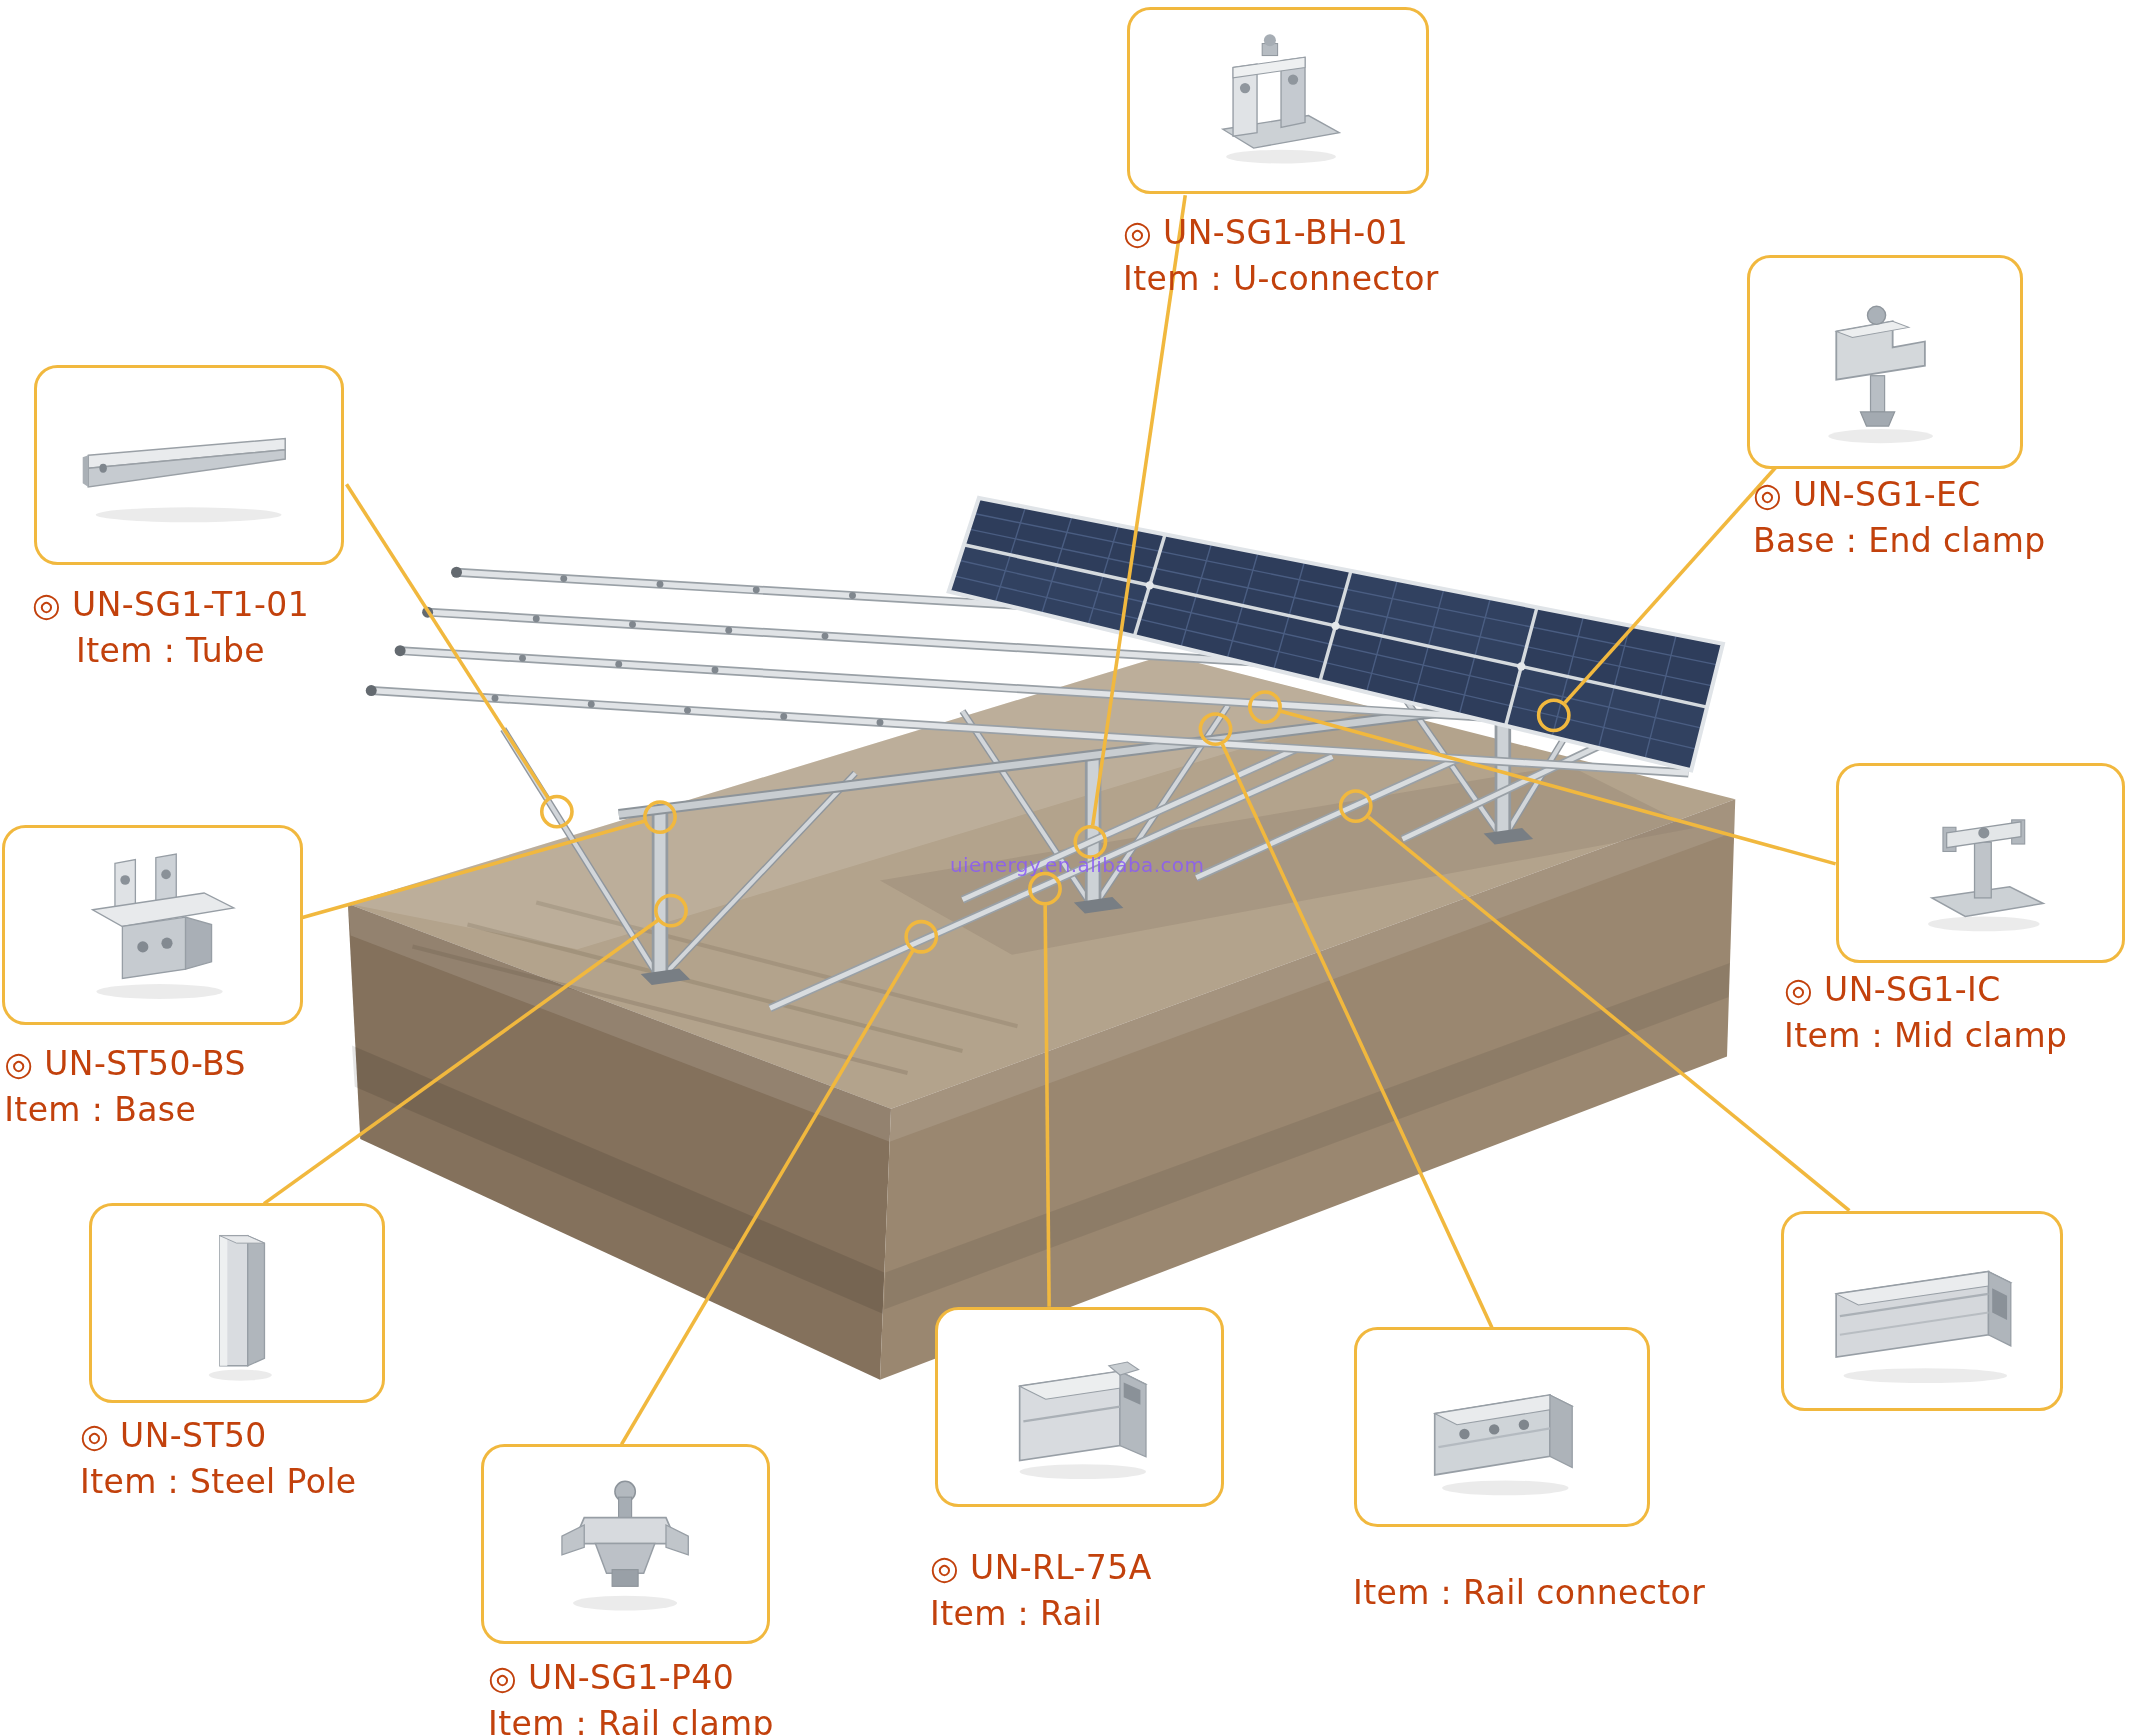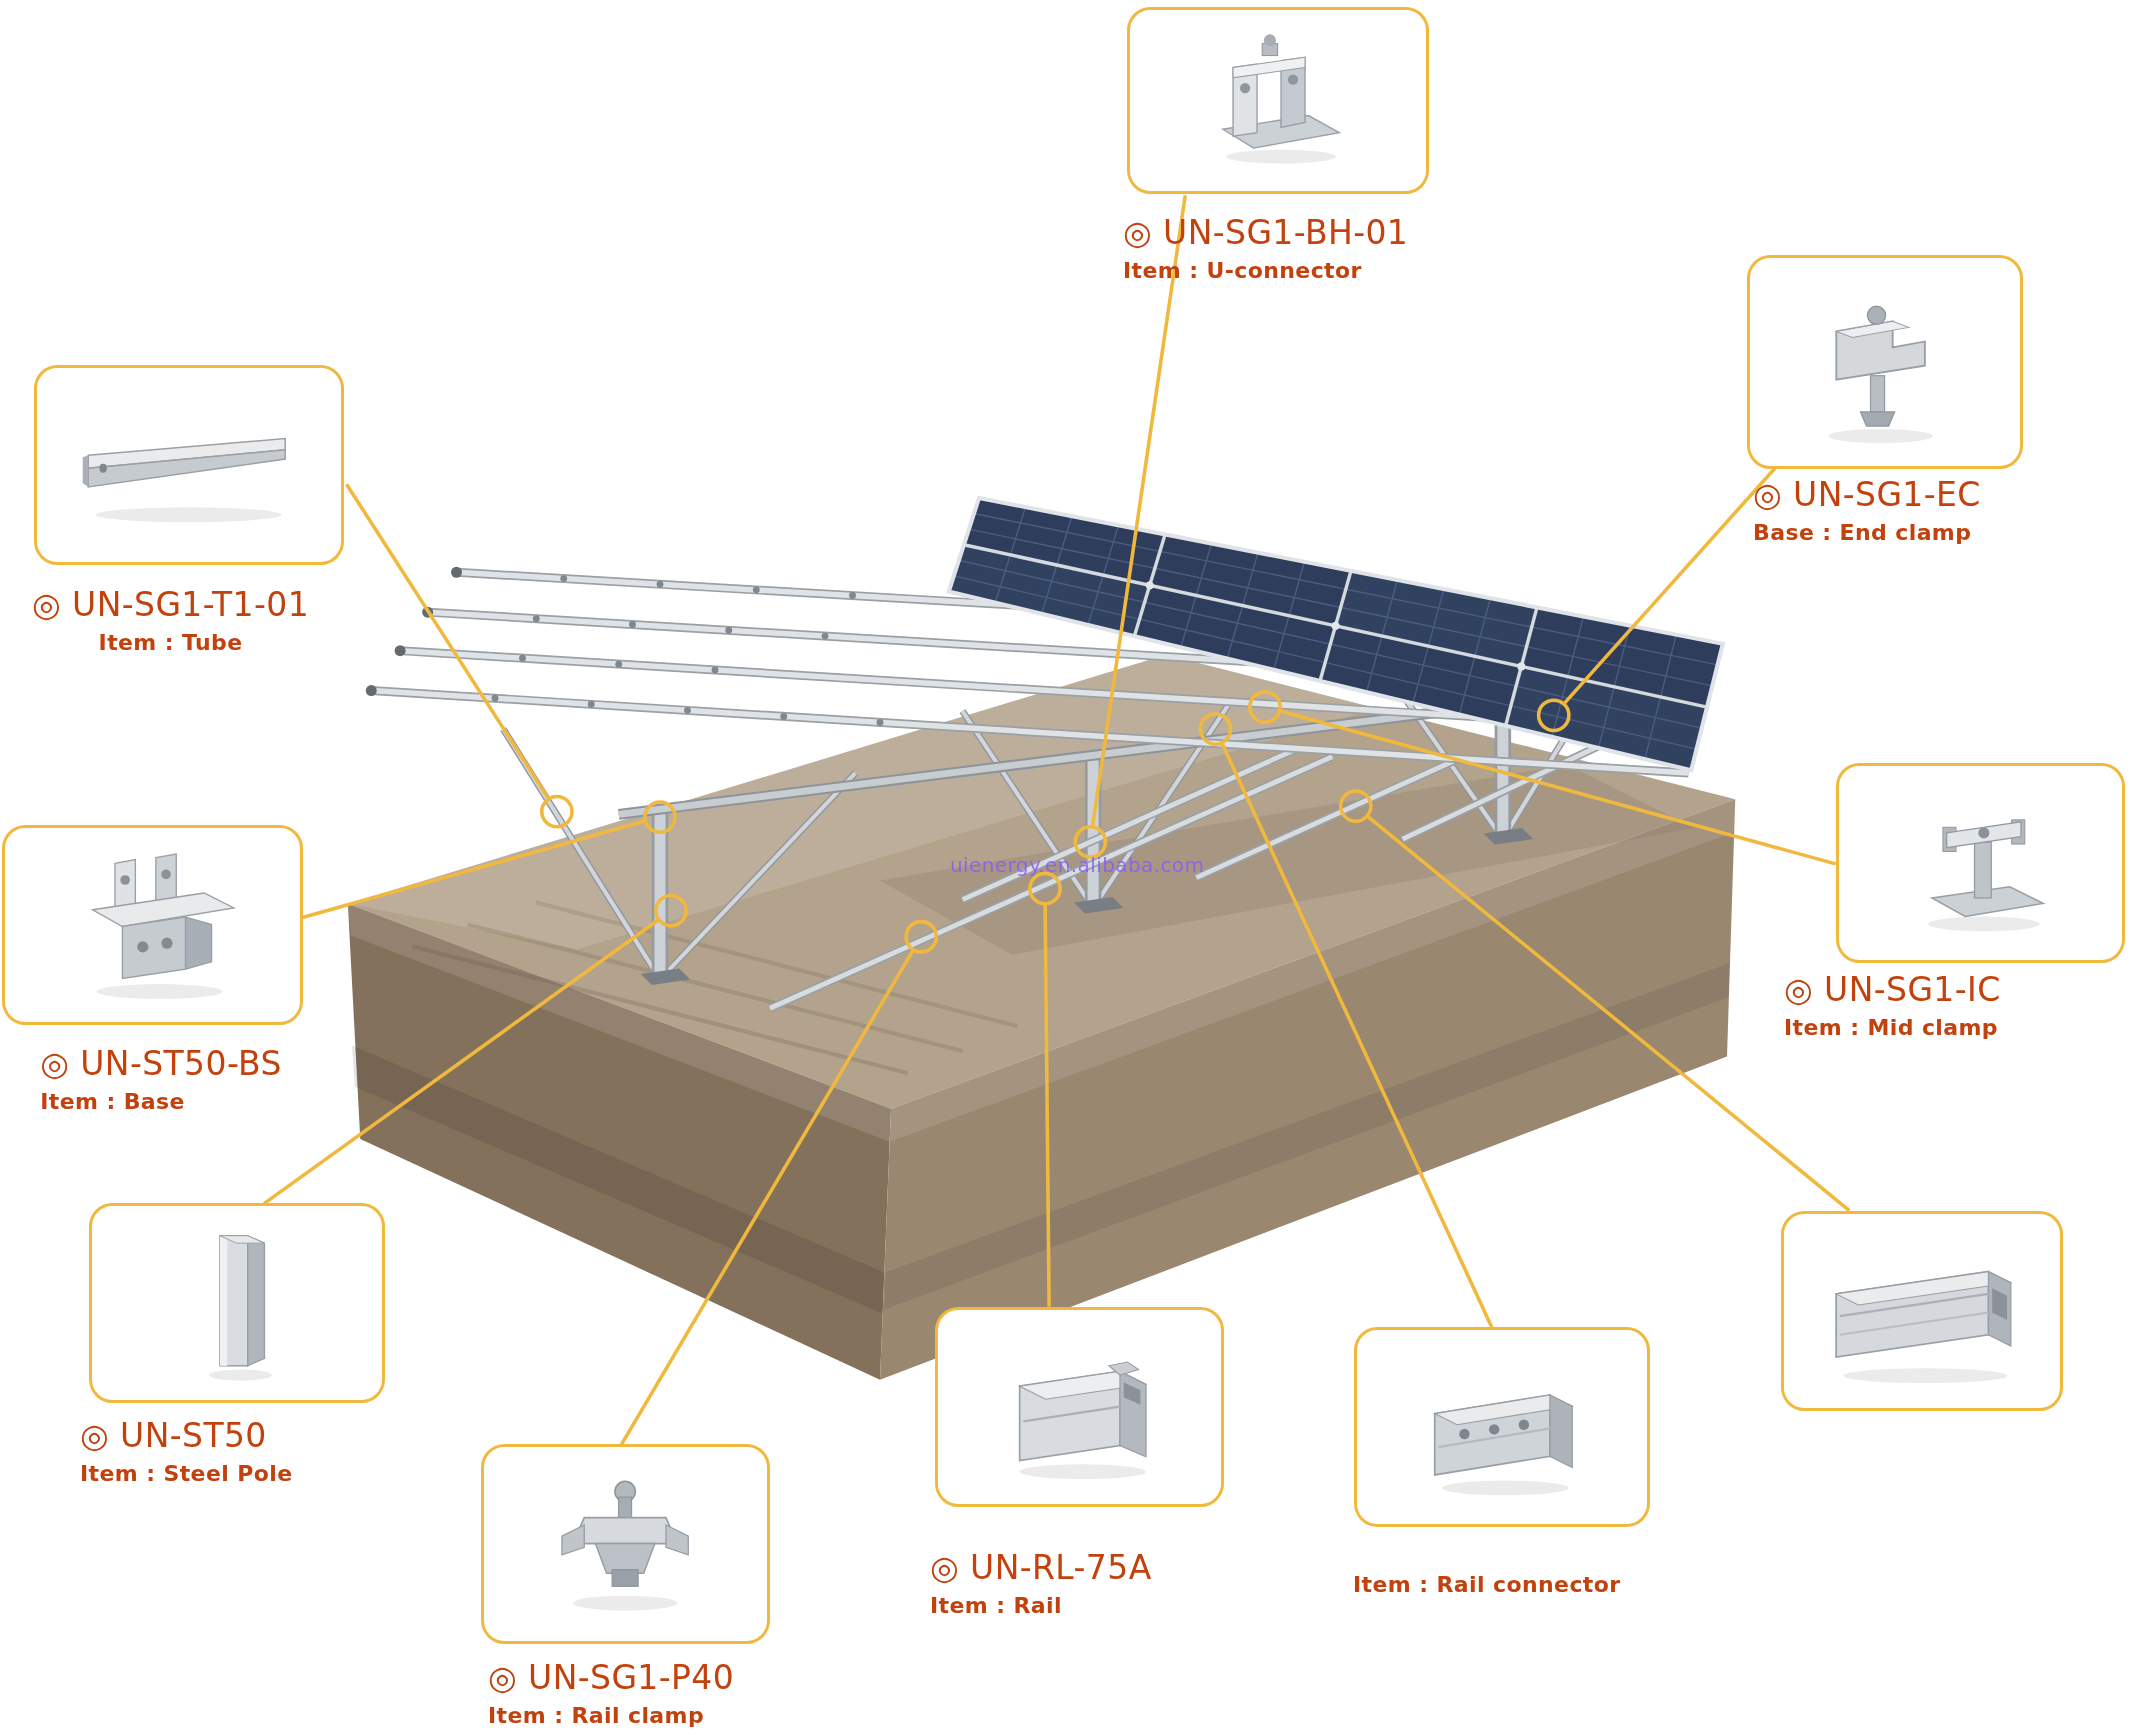--- a/index.html
+++ b/index.html
@@ -4,21 +4,21 @@
 <style>
   html,body{margin:0;padding:0;background:#fff;}
   .stage{position:relative;width:2145px;height:1736px;background:#fff;overflow:hidden;
          font-family:"DejaVu Sans",sans-serif;}
   .scene{position:absolute;left:0;top:0;width:100%;height:100%;}
   .callout{position:absolute;background:#fff;border:3.3px solid #F1B83E;border-radius:23.4px;
            box-sizing:border-box;padding:13.4px;}
   .callout svg{width:100%;height:100%;display:block;}
   .label{position:absolute;white-space:nowrap;color:#c2410c;}
   .label .code{font-size:33px;line-height:1.40;letter-spacing:0.4px;}
-  .label .item{font-size:22px;line-height:1.40;letter-spacing:0.4px;font-weight:bold;}
+  .label .item{font-size:33px;line-height:1.40;letter-spacing:0.4px;}
   .watermark{position:absolute;left:950px;top:853px;font-size:20px;color:#8b5cf6;
              opacity:.85;letter-spacing:0.4px;}
 </style>
 </head>
 <body>
 
 <div class="stage">
 
   <svg class="scene" viewBox="0 0 1560 1262" preserveAspectRatio="none">
 
@@ -238,21 +238,21 @@
       <polygon points="62,9 73,7 73,32 62,34" fill="#cdd2d7" stroke="#979ea5" stroke-width="0.7"></polygon>
       <circle cx="45.5" cy="21" r="2.6" fill="#8a9198"></circle>
         <circle cx="67.5" cy="18" r="2.6" fill="#8a9198"></circle>
       <polygon points="28,37 88,28 104,36 44,46" fill="#e8eaec" stroke="#979ea5" stroke-width="0.7"></polygon>
       <polygon points="44,46 78,41 78,69 44,74" fill="#c6cbd0" stroke="#979ea5" stroke-width="0.7"></polygon>
       <polygon points="78,41 92,45 92,65 78,69" fill="#a9afb6" stroke="#979ea5" stroke-width="0.7"></polygon>
       <circle cx="55" cy="57" r="3" fill="#838a91"></circle>
         <circle cx="68" cy="55" r="3" fill="#838a91"></circle>
     </svg>
   </div>
-  <div class="label" style="left:4.2px;top:1041px;margin-left:36px;">
+  <div class="label" style="left:4.2px;top:1041px;">
     <div class="code">◎ UN-ST50-BS</div>
     <div class="item">Item : Base</div>
   </div>
 
   <div class="callout" style="left:1836px;top:763px;width:289px;height:200px;">
     <svg viewBox="0 0 120 90">
       <ellipse cx="62" cy="78" rx="30" ry="4" fill="rgba(0,0,0,0.08)"></ellipse>
       <polygon points="34,64 76,58 94,67 52,74" fill="#ccd1d5" stroke="#979ea5" stroke-width="0.8"></polygon>
       <rect x="57" y="34" width="9" height="30" fill="#bfc4c9" stroke="#949ba2" stroke-width="0.7"></rect>
       <rect x="40" y="26" width="7" height="13" fill="#b2b8be" stroke="#949ba2" stroke-width="0.6"></rect>

